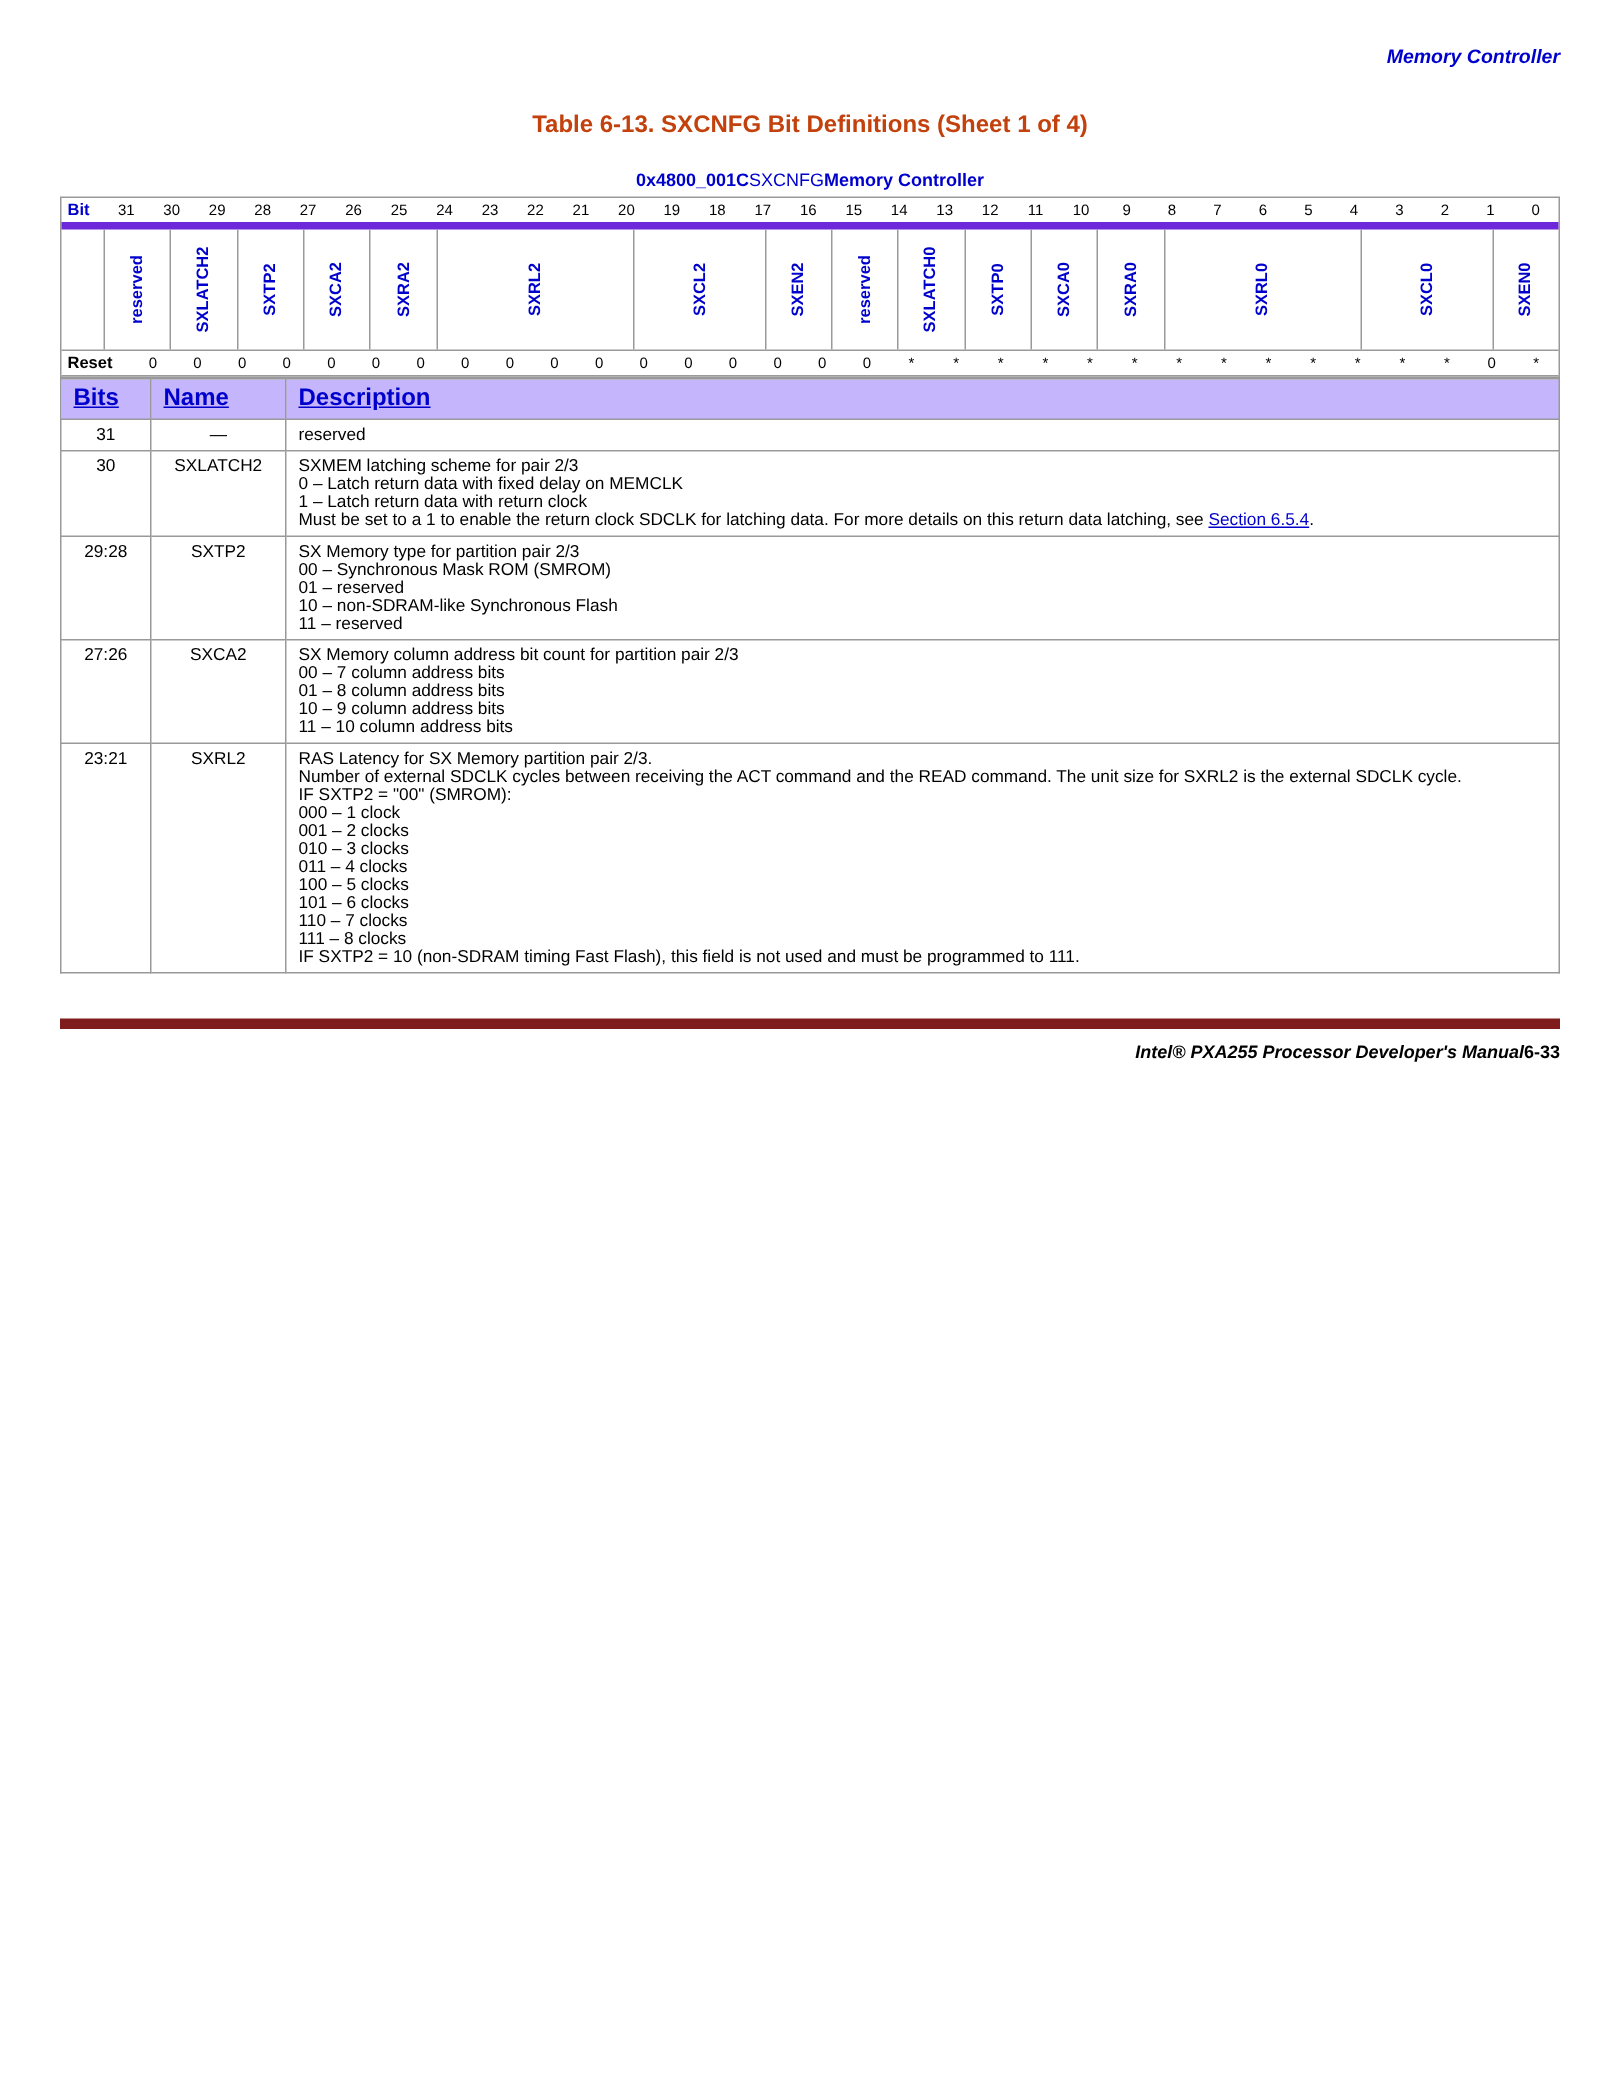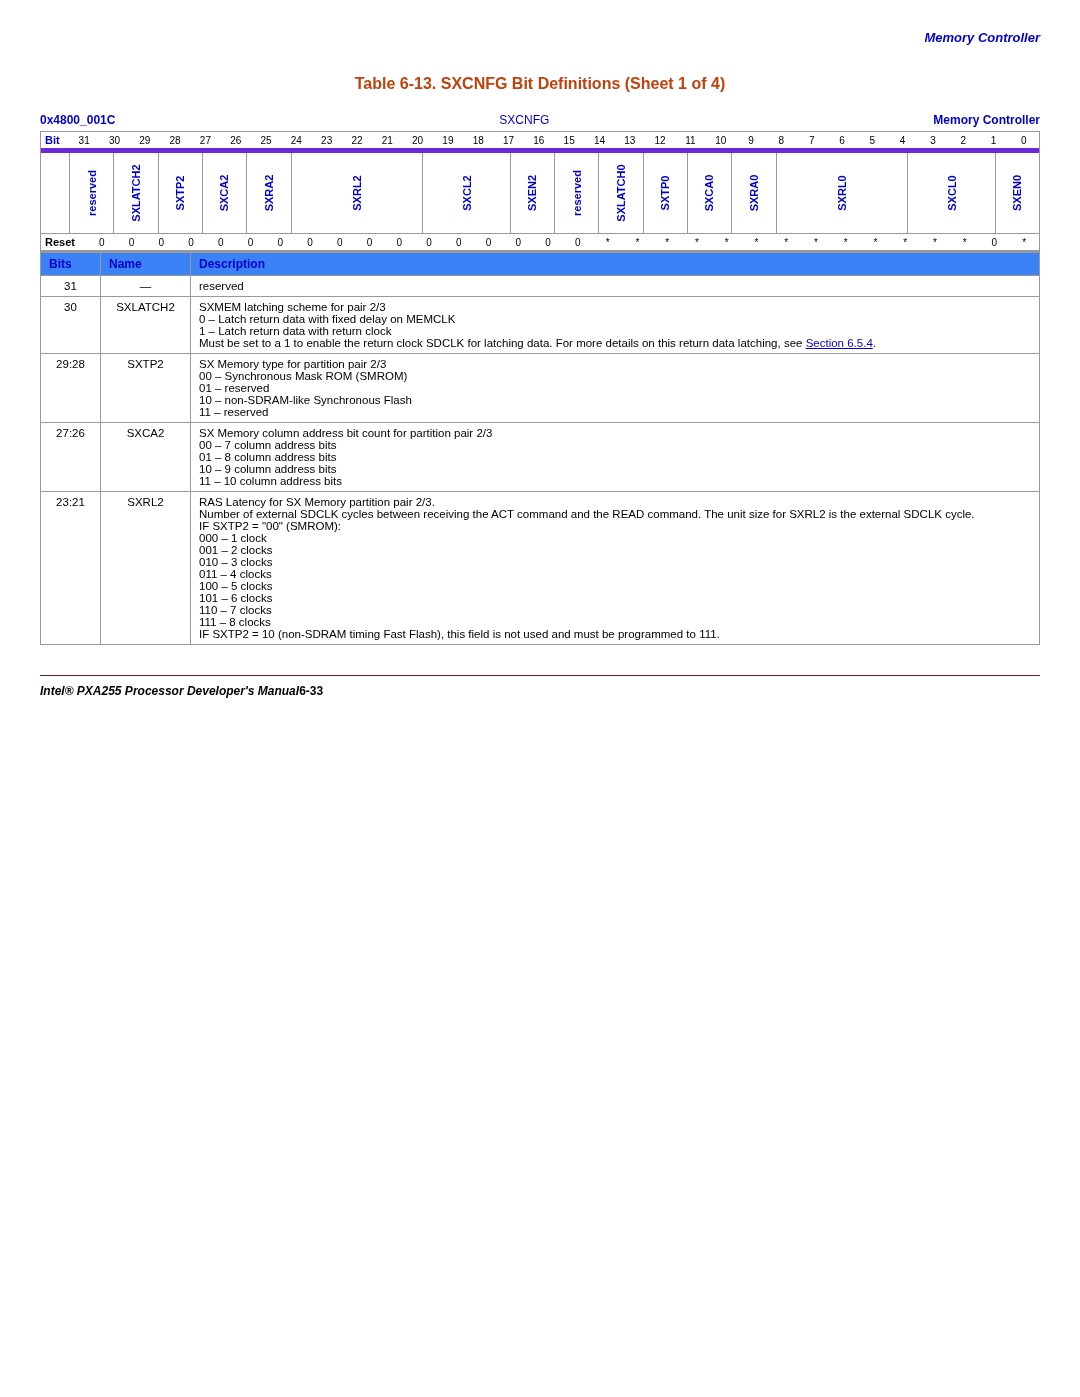--- a/index.html
+++ b/index.html
@@ -23,21 +23,21 @@
     }
     .table-title {
       text-align: center;
       color: #c2410c;
       font-size: 16px;
       font-weight: bold;
       margin-bottom: 20px;
     }
     .register-info {
       display: flex;
-      justify-content: space-between;
+      justify-content: center;
       margin-bottom: 4px;
       font-size: 12px;
     }
     .reg-addr { color: #0000cc; font-weight: bold; }
     .reg-name { color: #0000cc; font-weight: normal; }
     .reg-ctrl { color: #0000cc; font-weight: bold; }
 
     .bit-table-wrapper {
       border: 1px solid #999;
       margin-bottom: 0;
@@ -140,26 +140,27 @@
 
     
     .desc-table {
       width: 100%;
       border-collapse: collapse;
       border: 1px solid #999;
       border-top: none;
     }
 
     .desc-table th {
-      background: #3b82f6;
+      background: #c4b5fd;
       border: 1px solid #999;
       padding: 4px 8px;
       text-align: left;
-      font-size: 12px;
-      color: #0000cc;
+      font-size: 16px;
+      color: #0000cc;
+      text-decoration: underline;
     }
 
     .desc-table td {
       border: 1px solid #999;
       padding: 4px 8px;
       vertical-align: top;
       font-size: 11.5px;
     }
 
     .td-bits {
@@ -176,24 +177,24 @@
       width: auto;
     }
 
     .link-blue {
       color: #0000cc;
       text-decoration: underline;
     }
 
     .page-footer {
       display: flex;
-      justify-content: flex-start;
+      justify-content: flex-end;
       align-items: center;
       margin-top: 30px;
-      border-top: 1px solid #7f1d1d;
+      border-top: 7px solid #7f1d1d;
       padding-top: 8px;
     }
 
     .footer-left {
       font-style: italic;
       font-weight: bold;
       font-size: 12px;
     }
 
     .footer-right {

